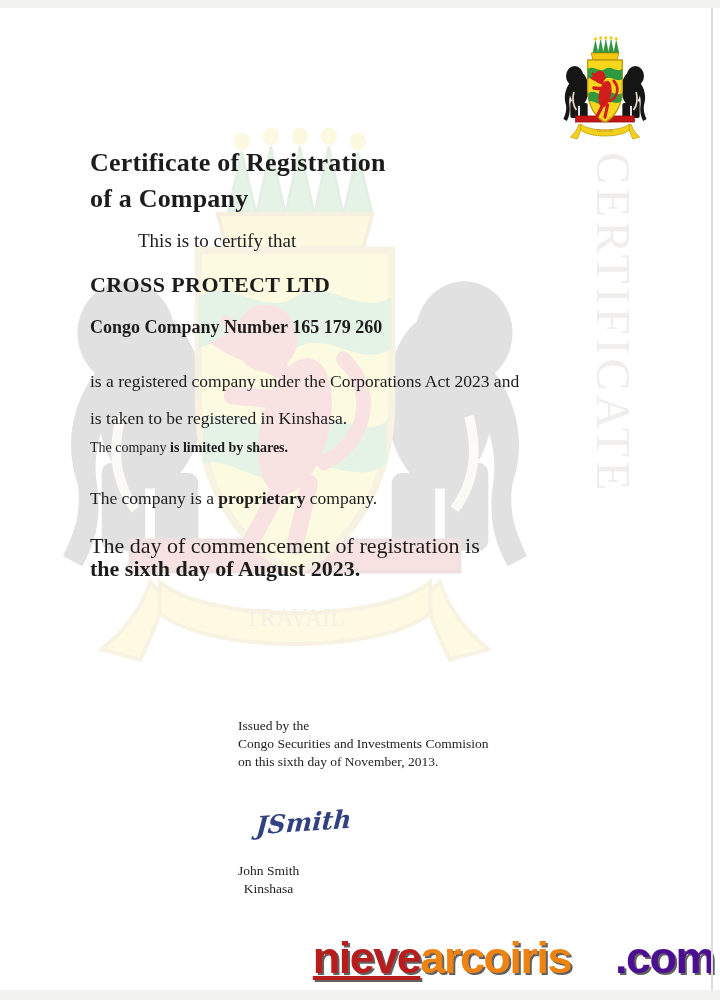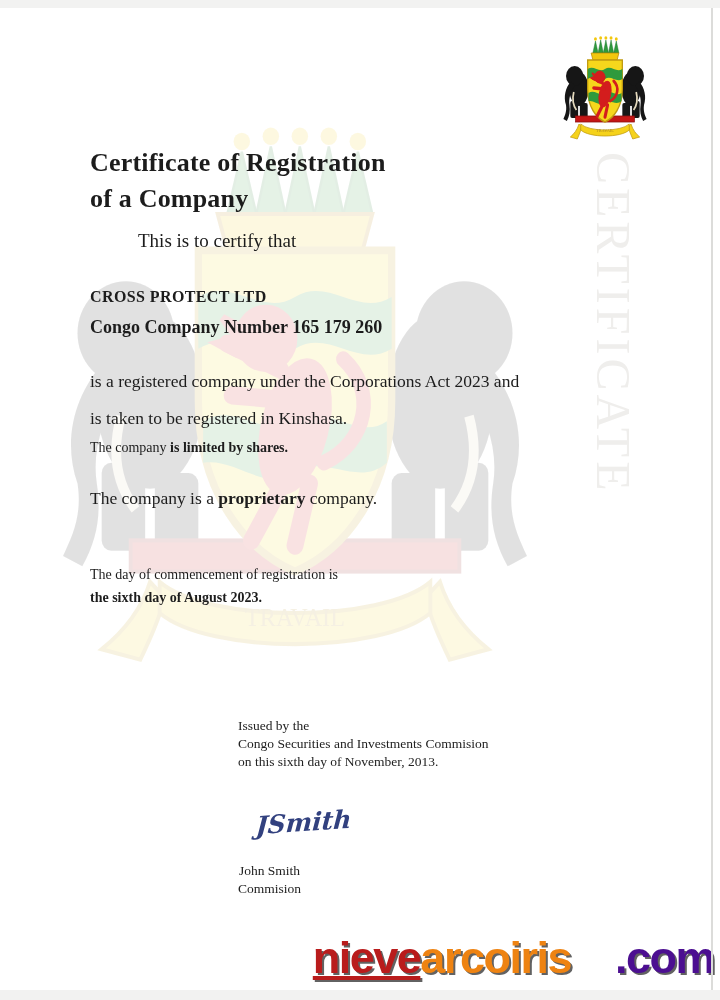--- a/index.html
+++ b/index.html
@@ -19,26 +19,26 @@
     font-size:48px;letter-spacing:4px;color:#efeeec;
     user-select:none;pointer-events:none;line-height:1;
   }
 
   
   .crest{position:absolute;left:553px;top:23px;width:104px;height:110px;}
 
   .txt{position:absolute;color:#1c1c1c;}
   .title{left:90px;top:137px;font-size:26px;font-weight:bold;line-height:36px;letter-spacing:0.2px;}
   .certify{left:90px;top:222px;font-size:19px;margin-left:48px;}
-  .company-name{left:90px;top:280px;font-size:16px;font-weight:bold;letter-spacing:0.4px;}
+  .company-name{left:90px;top:264px;font-size:22px;font-weight:bold;letter-spacing:0.4px;}
   .company-number{left:90px;top:309px;font-size:18px;font-weight:bold;}
   .reg-para{left:90px;top:355px;font-size:17.5px;line-height:37px;}
   .stmt-shares{left:90px;top:432px;font-size:14px;}
   .stmt-prop{left:90px;top:480px;font-size:17.5px;}
-  .stmt-comm{left:90px;top:527px;font-size:14px;line-height:22.5px;margin-top:29px;}
+  .stmt-comm{left:90px;top:527px;font-size:22px;line-height:22.5px;}
   .stmt-comm .bold-line{font-weight:bold;}
   b{font-weight:bold;}
 
   .issuer{left:238px;top:709px;font-size:13.5px;line-height:18px;color:#222;font-family:Liberation Serif, serif;}
   .signature{
     left:256px;top:800px;font-size:25px;color:#32417f;
     font-family:"DejaVu Serif", serif;font-style:italic;font-weight:bold;
     transform:rotate(-4deg) skewX(-8deg);
   }
   .signer{left:238px;top:854px;font-size:13.5px;line-height:18px;color:#222;text-align:center;}
@@ -162,20 +162,20 @@
     <div class="txt issuer">
       <div>Issued by the</div>
       <div>Congo Securities and Investments Commision</div>
       <div>on this sixth day of November, 2013.</div>
     </div>
 
     <div class="txt signature">JSmith</div>
 
     <div class="txt signer">
       <div>John Smith</div>
-      <div>Commision</div>
+      <div>Kinshasa</div>
     </div>
 
     <div class="site-wm"><span class="p1">nieve</span><span class="p2">arcoiris</span><span class="p3">.com</span></div>
 
     <div class="edge-line"></div>
   </div>
 </div>
 
 </body></html>

